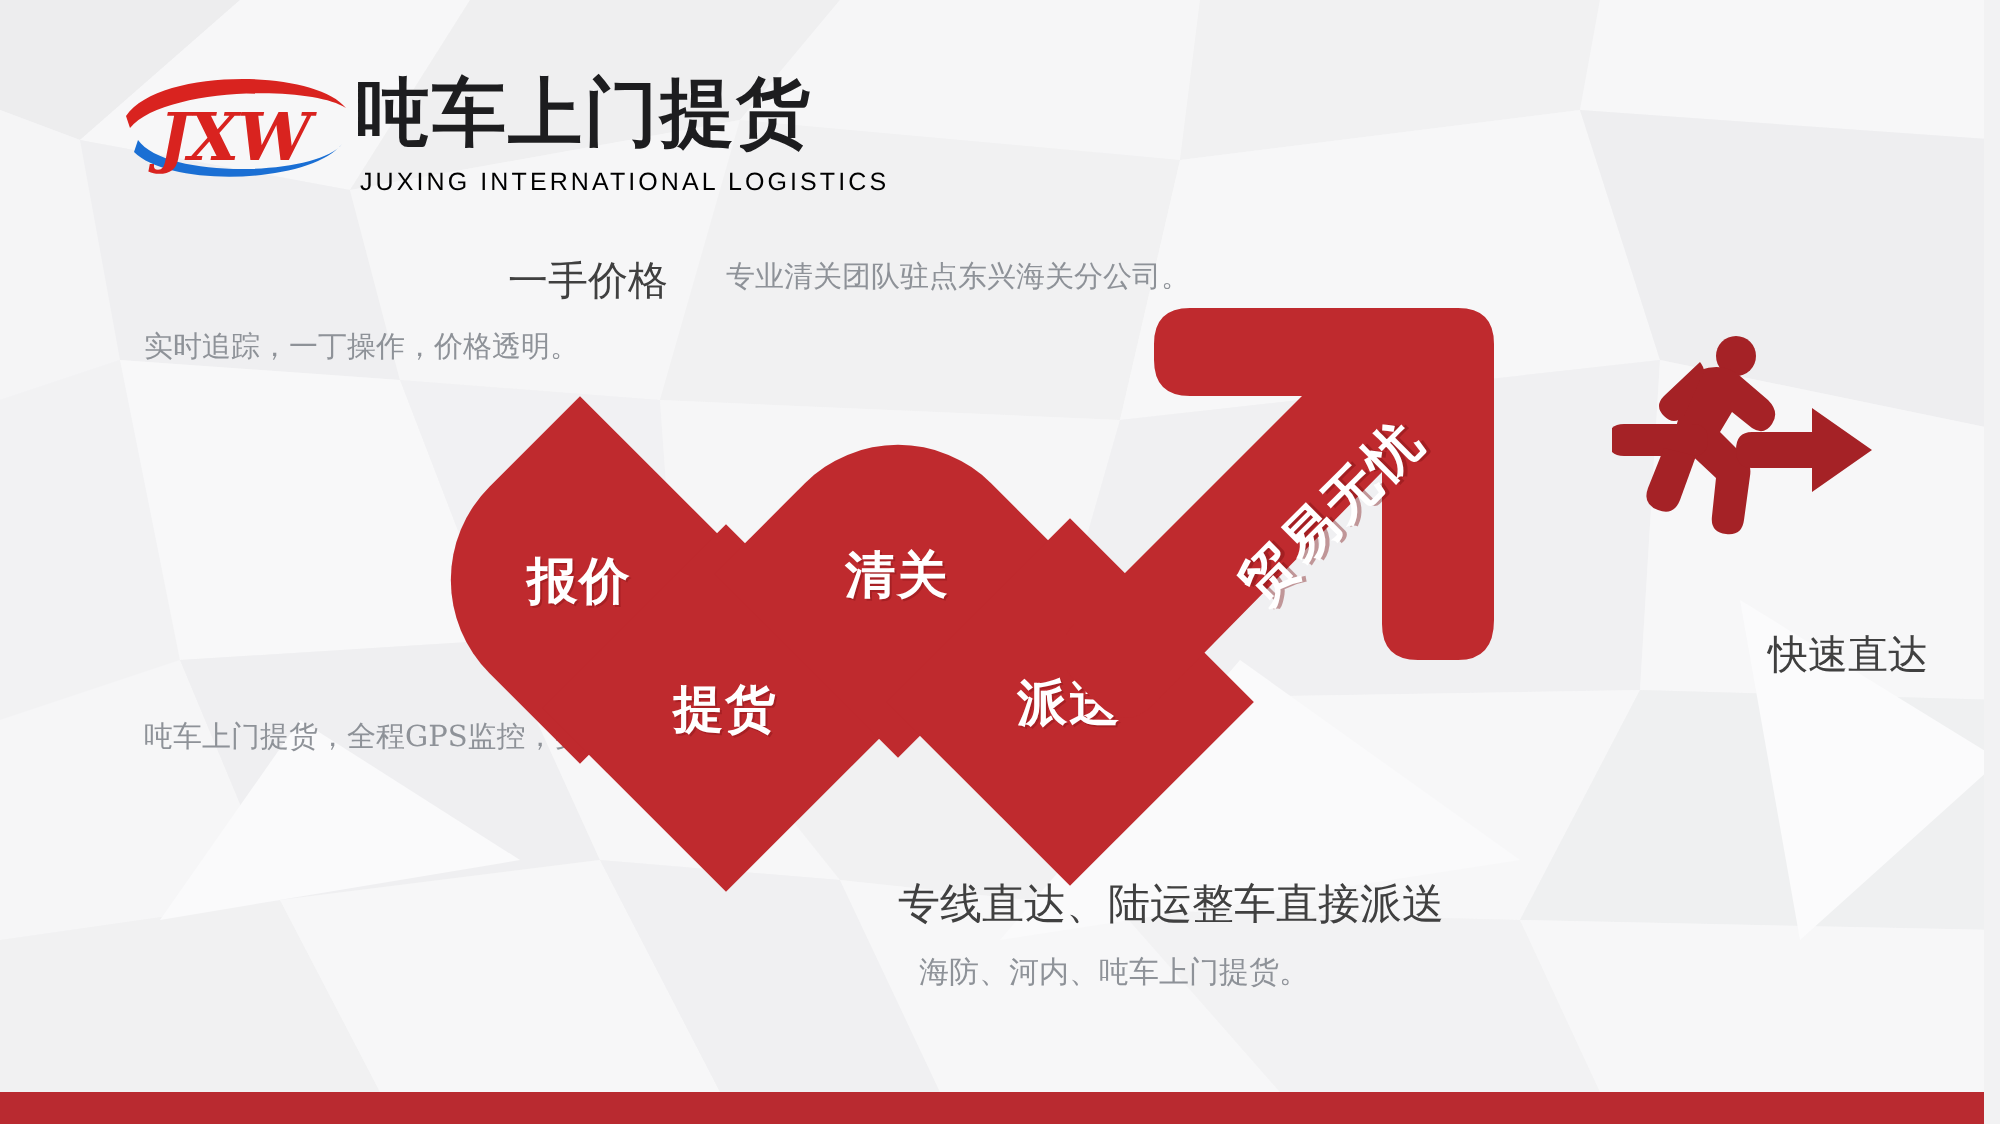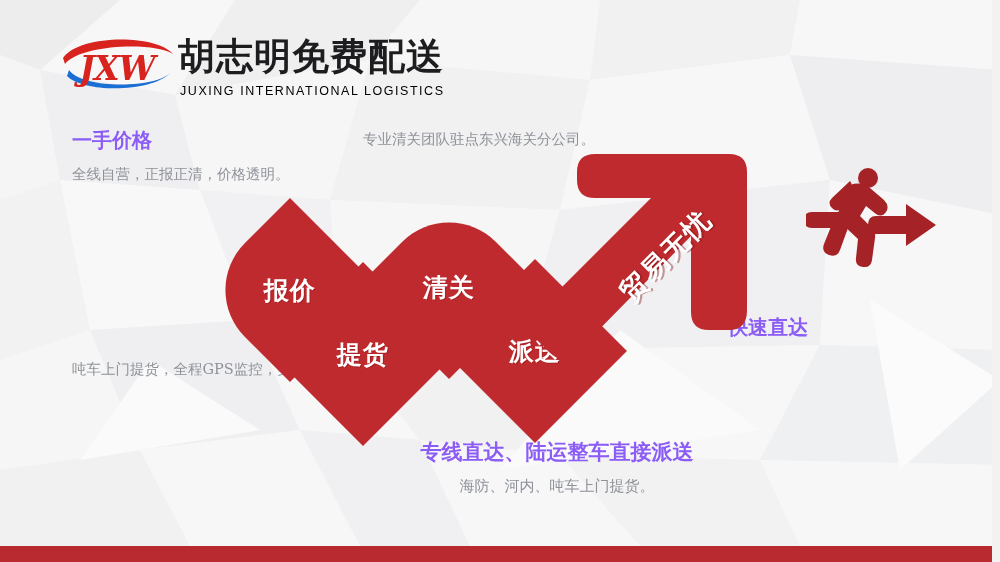--- a/index.html
+++ b/index.html
@@ -36,23 +36,23 @@
   .brand-en{
     position:absolute;left:180px;top:84px;
     font-size:12.5px;color:#000000;letter-spacing:1.55px;
     white-space:nowrap;
     font-family:"Liberation Sans",sans-serif;
   }
 
   
   .feat{position:absolute;}
   .feat .h{
-    font-size:20px;font-weight:bold;color:#8b5cf6;line-height:1.2;
-    font-family:"DejaVu Sans","Liberation Sans",sans-serif;
-    white-space:nowrap;margin:0 0 11px 0;
+    font-size:20px;font-weight:normal;color:#404040;line-height:1.2;
+    font-family:"DejaVu Sans","Liberation Sans",sans-serif;
+    white-space:nowrap;margin:0 0 11px 0;text-align:right;
   }
   .feat .b{
     font-size:14.5px;color:#8e9298;line-height:1.62;
     font-family:"DejaVu Serif","Liberation Serif",serif;
     margin:0;
   }
   .feat.center .h{font-size:21px;}
   .feat.center .b{font-size:15px;}
 
   #feat-price{left:72px;top:128px;width:262px;}
@@ -141,26 +141,26 @@
     </svg>
   </div>
 
   <div class="logo-wrap">
     <svg viewBox="0 0 125 72" aria-hidden="true">
       <path d="M8 30 C24 6, 102 6, 118 26 C100 14, 26 16, 10 36 Z" fill="#d9231f"></path>
       <path d="M12 48 C30 66, 100 64, 116 44 C104 60, 28 62, 14 42 Z" fill="#1a6fd4"></path>
       <text x="62" y="52" text-anchor="middle" font-family="DejaVu Serif, Liberation Serif, serif" font-size="33" font-weight="bold" font-style="italic" fill="#d9231f" letter-spacing="-1">JXW</text>
     </svg>
   </div>
-  <div class="brand-cn">胡志明免费配送</div>
+  <div class="brand-cn">吨车上门提货</div>
   <div class="brand-en">JUXING INTERNATIONAL LOGISTICS</div>
 
   <div class="feat" id="feat-price">
     <div class="h">一手价格</div>
-    <div class="b">全线自营，正报正清，价格透明。</div>
+    <div class="b">实时追踪，一丁操作，价格透明。</div>
   </div>
 
   <div class="feat" id="feat-customs">
     <div class="b">专业清关团队驻点东兴海关分公司。</div>
   </div>
 
   <div class="feat" id="feat-pickup">
     <div class="b">吨车上门提货，全程GPS监控，实时追踪。</div>
   </div>
 

